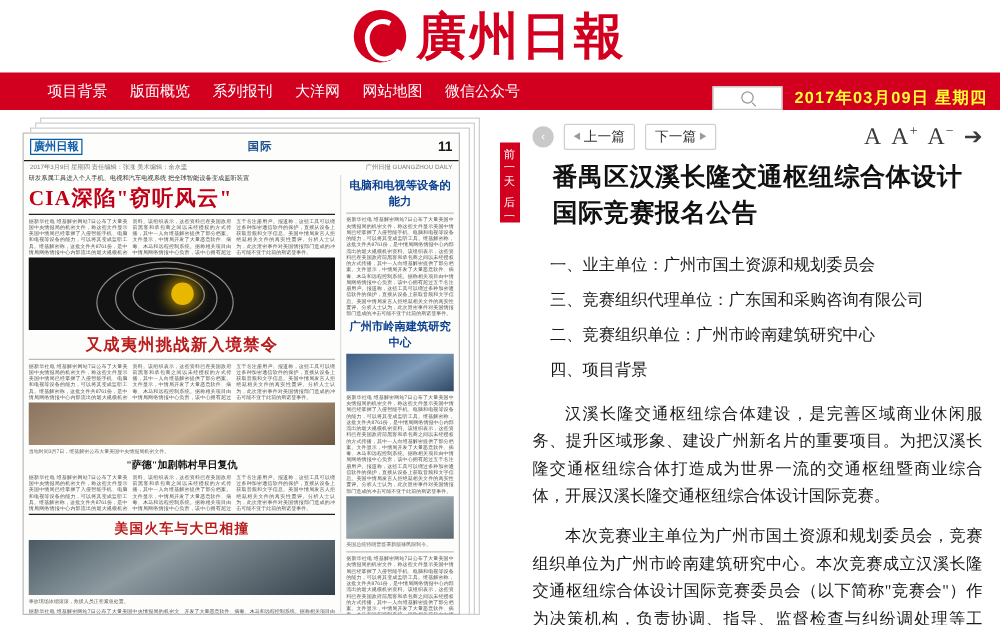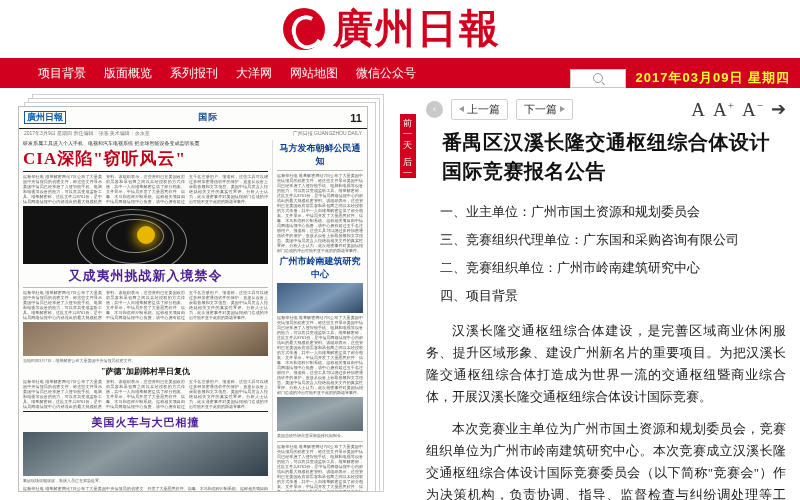--- a/index.html
+++ b/index.html
@@ -226,21 +226,21 @@
   .hl-red {
     color: #c00018;
     font-family: "Liberation Serif", serif;
     font-weight: bold;
     font-size: 17px;
     letter-spacing: 1px;
     line-height: 20px;
     margin: 2px 0 1px;
   }
   .hl-dark {
-    color: #4c1d95;
+    color: #b91c1c;
     font-family: "Liberation Serif", serif;
     font-weight: bold;
     font-size: 13px;
     letter-spacing: 1px;
     text-align: center;
     margin: 3px 0 2px;
   }
   .hl-small {
     color: #111;
     font-family: "Liberation Serif", serif;
@@ -497,21 +497,21 @@
               <div class="txtblock">据新华社电 维基解密网站7日公布了大量美国中央情报局的机密文件，称这些文件显示美国中情局已经掌握了入侵智能手机、电脑和电视等设备的能力，可以将其变成监听工具。维基解密称，这批文件共8761份，是中情局网络情报中心内部流出的最大规模机密资料。该组织表示，这些资料已在美国政府前黑客和承包商之间以未经授权的方式传播，其中一人向维基解密提供了部分档案。文件显示，中情局开发了大量恶意软件、病毒、木马和远程控制系统。据称相关项目由中情局网络情报中心负责，该中心拥有超过五千名注册用户。报道称，这些工具可以绕过多种加密通信软件的保护，直接从设备上获取音频和文字信息。美国中情局发言人拒绝就相关文件的真实性置评。分析人士认为，此次泄密事件对美国情报部门造成的冲击可能不亚于此前的斯诺登事件。</div>
 
               <div class="rule"></div>
               <div class="hl-dark" style="font-size:11px;">美国火车与大巴相撞</div>
               <div class="photo train" style="height:44px;margin:2px 0;"></div>
               <div class="cap">事故现场浓烟滚滚，救援人员正在紧急处置。</div>
               <div class="txtblock two">据新华社电 维基解密网站7日公布了大量美国中央情报局的机密文件，称这些文件显示美国中情局已经掌握了入侵智能手机、电脑和电视等设备的能力，可以将其变成监听工具。维基解密称，这批文件共8761份，是中情局网络情报中心内部流出的最大规模机密资料。该组织表示，这些资料已在美国政府前黑客和承包商之间以未经授权的方式传播，其中一人向维基解密提供了部分档案。文件显示，中情局开发了大量恶意软件、病毒、木马和远程控制系统。据称相关项目由中情局网络情报中心负责，该中心拥有超过五千名注册用户。报道称，这些工具可以绕过多种加密通信软件的保护，直接从设备上获取音频和文字信息。美国中情局发言人拒绝就相关文件的真实性置评。分析人士认为，此次泄密事件对美国情报部门造成的冲击可能不亚于此前的斯诺登事件。</div>
             </div>
 
             <div class="p-side">
-              <div class="hl-blue">马方发布朝鲜公民通知</div>
+              <div class="hl-blue">电脑和电视等设备的能力</div>
               <div class="rule-thin"></div>
               <div class="txtblock one">据新华社电 维基解密网站7日公布了大量美国中央情报局的机密文件，称这些文件显示美国中情局已经掌握了入侵智能手机、电脑和电视等设备的能力，可以将其变成监听工具。维基解密称，这批文件共8761份，是中情局网络情报中心内部流出的最大规模机密资料。该组织表示，这些资料已在美国政府前黑客和承包商之间以未经授权的方式传播，其中一人向维基解密提供了部分档案。文件显示，中情局开发了大量恶意软件、病毒、木马和远程控制系统。据称相关项目由中情局网络情报中心负责，该中心拥有超过五千名注册用户。报道称，这些工具可以绕过多种加密通信软件的保护，直接从设备上获取音频和文字信息。美国中情局发言人拒绝就相关文件的真实性置评。分析人士认为，此次泄密事件对美国情报部门造成的冲击可能不亚于此前的斯诺登事件。</div>
               <div class="hl-blue">广州市岭南建筑研究中心</div>
               <div class="photo blue" style="height:30px;margin:2px 0;"></div>
               <div class="txtblock one">据新华社电 维基解密网站7日公布了大量美国中央情报局的机密文件，称这些文件显示美国中情局已经掌握了入侵智能手机、电脑和电视等设备的能力，可以将其变成监听工具。维基解密称，这批文件共8761份，是中情局网络情报中心内部流出的最大规模机密资料。该组织表示，这些资料已在美国政府前黑客和承包商之间以未经授权的方式传播，其中一人向维基解密提供了部分档案。文件显示，中情局开发了大量恶意软件、病毒、木马和远程控制系统。据称相关项目由中情局网络情报中心负责，该中心拥有超过五千名注册用户。报道称，这些工具可以绕过多种加密通信软件的保护，直接从设备上获取音频和文字信息。美国中情局发言人拒绝就相关文件的真实性置评。分析人士认为，此次泄密事件对美国情报部门造成的冲击可能不亚于此前的斯诺登事件。</div>
               <div class="photo" style="height:34px;margin:2px 0;"></div>
               <div class="cap">美国总统特朗普签署新版移民限制令。</div>
               <div class="rule-thin"></div>
               <div class="txtblock one">据新华社电 维基解密网站7日公布了大量美国中央情报局的机密文件，称这些文件显示美国中情局已经掌握了入侵智能手机、电脑和电视等设备的能力，可以将其变成监听工具。维基解密称，这批文件共8761份，是中情局网络情报中心内部流出的最大规模机密资料。该组织表示，这些资料已在美国政府前黑客和承包商之间以未经授权的方式传播，其中一人向维基解密提供了部分档案。文件显示，中情局开发了大量恶意软件、病毒、木马和远程控制系统。据称相关项目由中情局网络情报中心负责，该中心拥有超过五千名注册用户。报道称，这些工具可以绕过多种加密通信软件的保护，直接从设备上获取音频和文字信息。美国中情局发言人拒绝就相关文件的真实性置评。分析人士认为，此次泄密事件对美国情报部门造成的冲击可能不亚于此前的斯诺登事件。</div>
 

